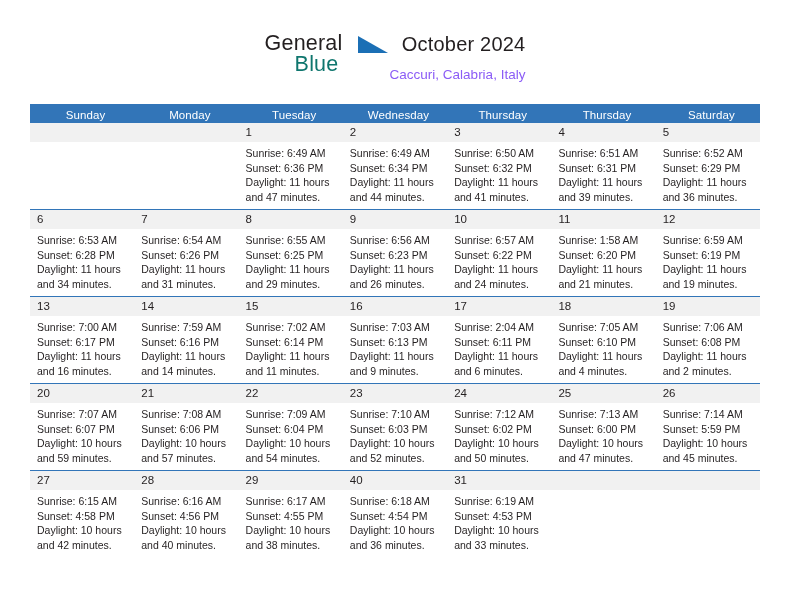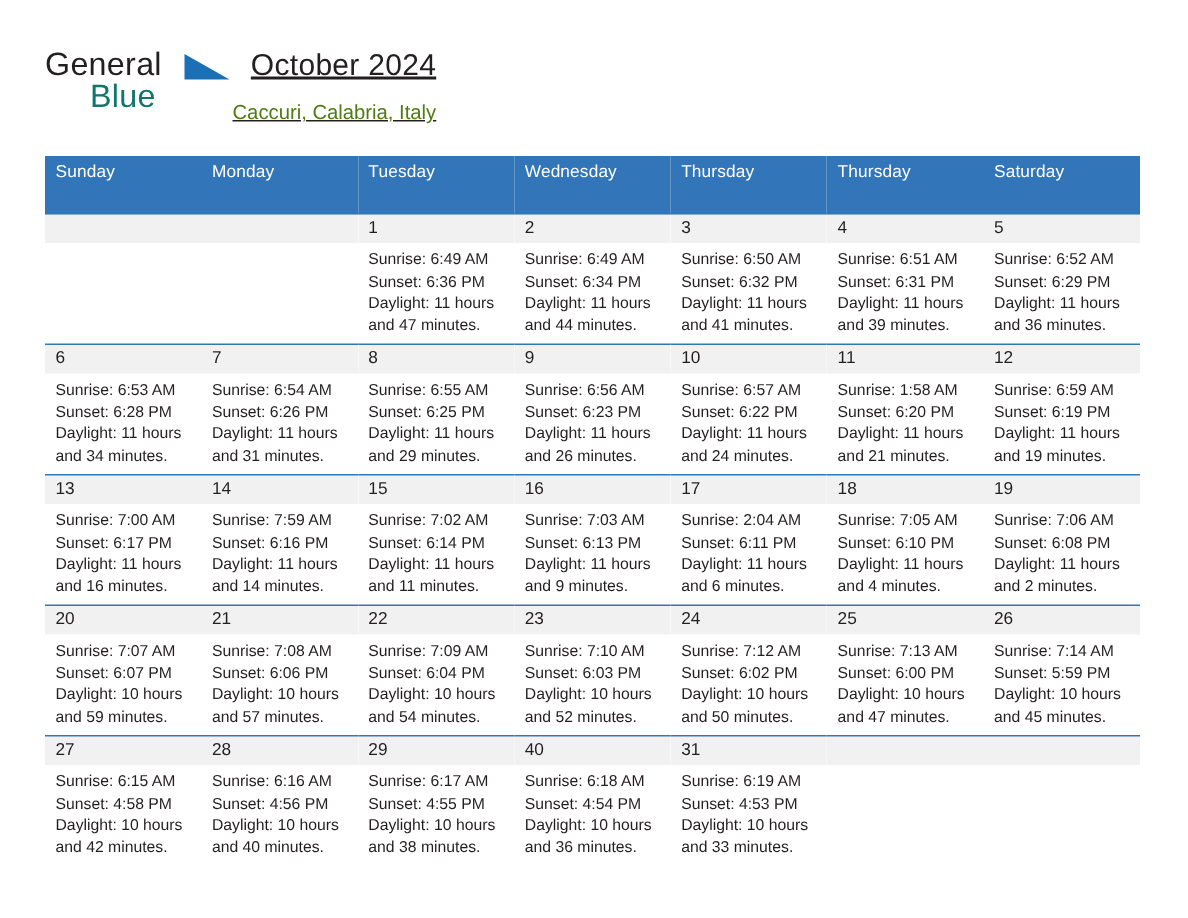--- a/index.html
+++ b/index.html
@@ -23,22 +23,21 @@
 
   
   .topbar {
     position: absolute;
     left: 30px;
     top: 28px;
     right: 32px;
     height: 66px;
     display: flex;
     align-items: flex-start;
-    justify-content: flex-start;
-    text-decoration: underline;
+    justify-content: center;
   }
 
   
   .logo {
     position: relative;
     width: 125px;
     height: 56px;
     user-select: none;
   }
   .logo-general {
@@ -77,41 +76,41 @@
   .cal-title {
     font-size: 20px;
     font-weight: normal;
     color: #231f20;
     line-height: 32px;
     margin: 0;
     letter-spacing: .2px;
   }
   .cal-sub {
     font-size: 13.5px;
-    color: #4d7c0f;
+    color: #8b5cf6;
     line-height: 18px;
     margin: 6px 0 0 0;
   }
 
   
   .calendar {
     position: absolute;
     left: 30px;
     top: 104px;
     width: 730px;
     border-collapse: collapse;
     table-layout: fixed;
   }
   .calendar th {
     background: #3275b8;
     color: #ffffff;
     font-size: 11.5px;
     font-weight: normal;
-    text-align: left;
-    padding: 5px 0 21px 7px;
+    text-align: center;
+    padding: 5px 0 1px 7px;
     border: none;
     height: 11px;
     letter-spacing: .1px;
   }
   .calendar td {
     vertical-align: top;
     padding: 0;
     width: 104.28px;
     height: 86px;
     border: none;

